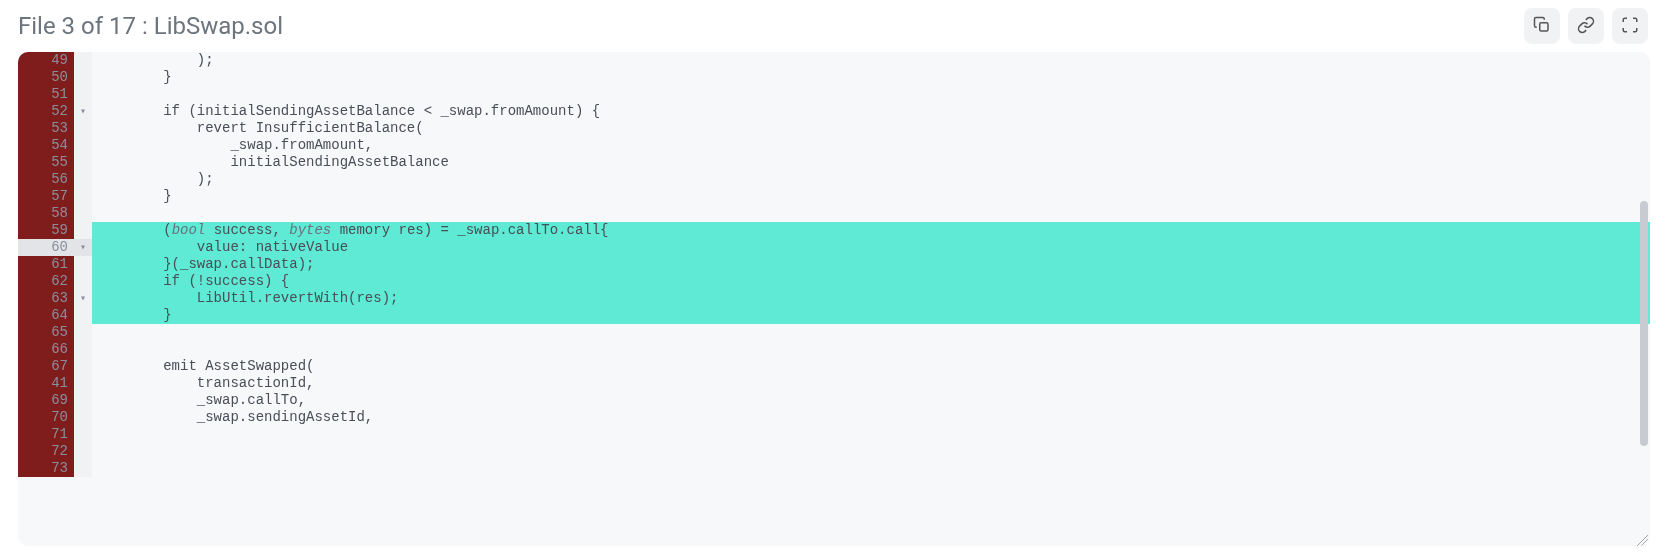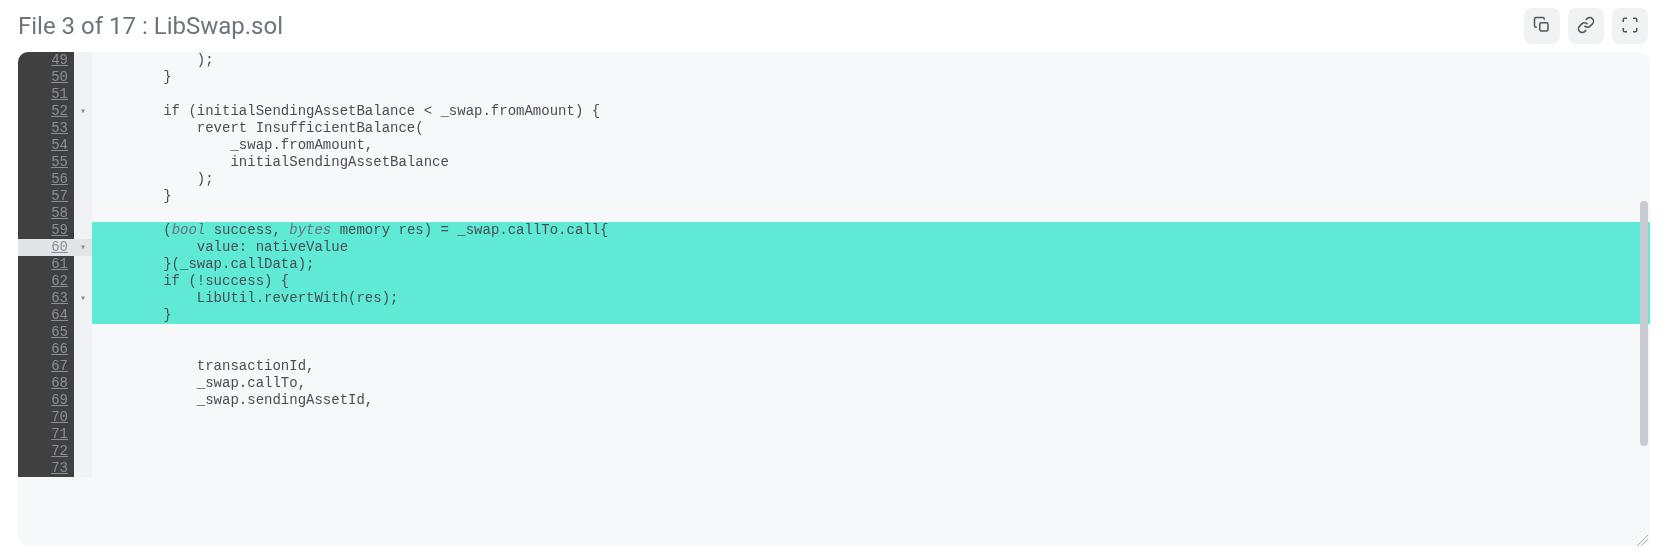--- a/index.html
+++ b/index.html
@@ -52,27 +52,26 @@
   inset: 0;
   overflow: hidden;
 }
 .code-area {
   display: flex;
   font-family: "SF Mono", Consolas, "Liberation Mono", Menlo, monospace;
   font-size: 14px;
   line-height: 17px;
 }
 .gutter {
-  background: #404040;
+  background: #7f1d1d;
   color: #8a8f98;
   text-align: right;
   user-select: none;
   width: 56px;
   flex-shrink: 0;
-  text-decoration: underline;
 }
 .gutter-line {
   padding: 0 6px 0 0;
   height: 17px;
   display: flex;
   justify-content: flex-end;
   align-items: center;
 }
 .fold-column {
   width: 18px;
@@ -175,21 +174,21 @@
           <div class="gutter-line">58</div>
           <div class="gutter-line">59</div>
           <div class="gutter-line cursor-line-gutter">60</div>
           <div class="gutter-line">61</div>
           <div class="gutter-line">62</div>
           <div class="gutter-line">63</div>
           <div class="gutter-line">64</div>
           <div class="gutter-line">65</div>
           <div class="gutter-line">66</div>
           <div class="gutter-line">67</div>
-          <div class="gutter-line">68</div>
+          <div class="gutter-line">41</div>
           <div class="gutter-line">69</div>
           <div class="gutter-line">70</div>
           <div class="gutter-line">71</div>
           <div class="gutter-line">72</div>
           <div class="gutter-line">73</div>
         </div>
       <div class="fold-column" id="folds">
           <div class="fold-cell"></div>
           <div class="fold-cell"></div>
           <div class="fold-cell"></div>
@@ -228,20 +227,21 @@
           <div class="code-line">        }</div>
           <div class="code-line"></div>
           <div class="code-line selected"><span>        (</span><span class="tok-type">bool</span><span> success, </span><span class="tok-type">bytes</span><span> memory res) = _swap.callTo.call{</span></div>
           <div class="code-line selected">            value: nativeValue</div>
           <div class="code-line selected">        }(_swap.callData);</div>
           <div class="code-line selected">        if (!success) {</div>
           <div class="code-line selected">            LibUtil.revertWith(res);</div>
           <div class="code-line selected">        }</div>
           <div class="code-line"></div>
           <div class="code-line"></div>
+          <div class="code-line">        emit AssetSwapped(</div>
           <div class="code-line">            transactionId,</div>
           <div class="code-line">            _swap.callTo,</div>
           <div class="code-line">            _swap.sendingAssetId,</div>
         </div>
     </div>
   </div>
   <div class="scrollbar-track">
     <div class="scrollbar-thumb"></div>
   </div>
   <div class="resize-handle">

